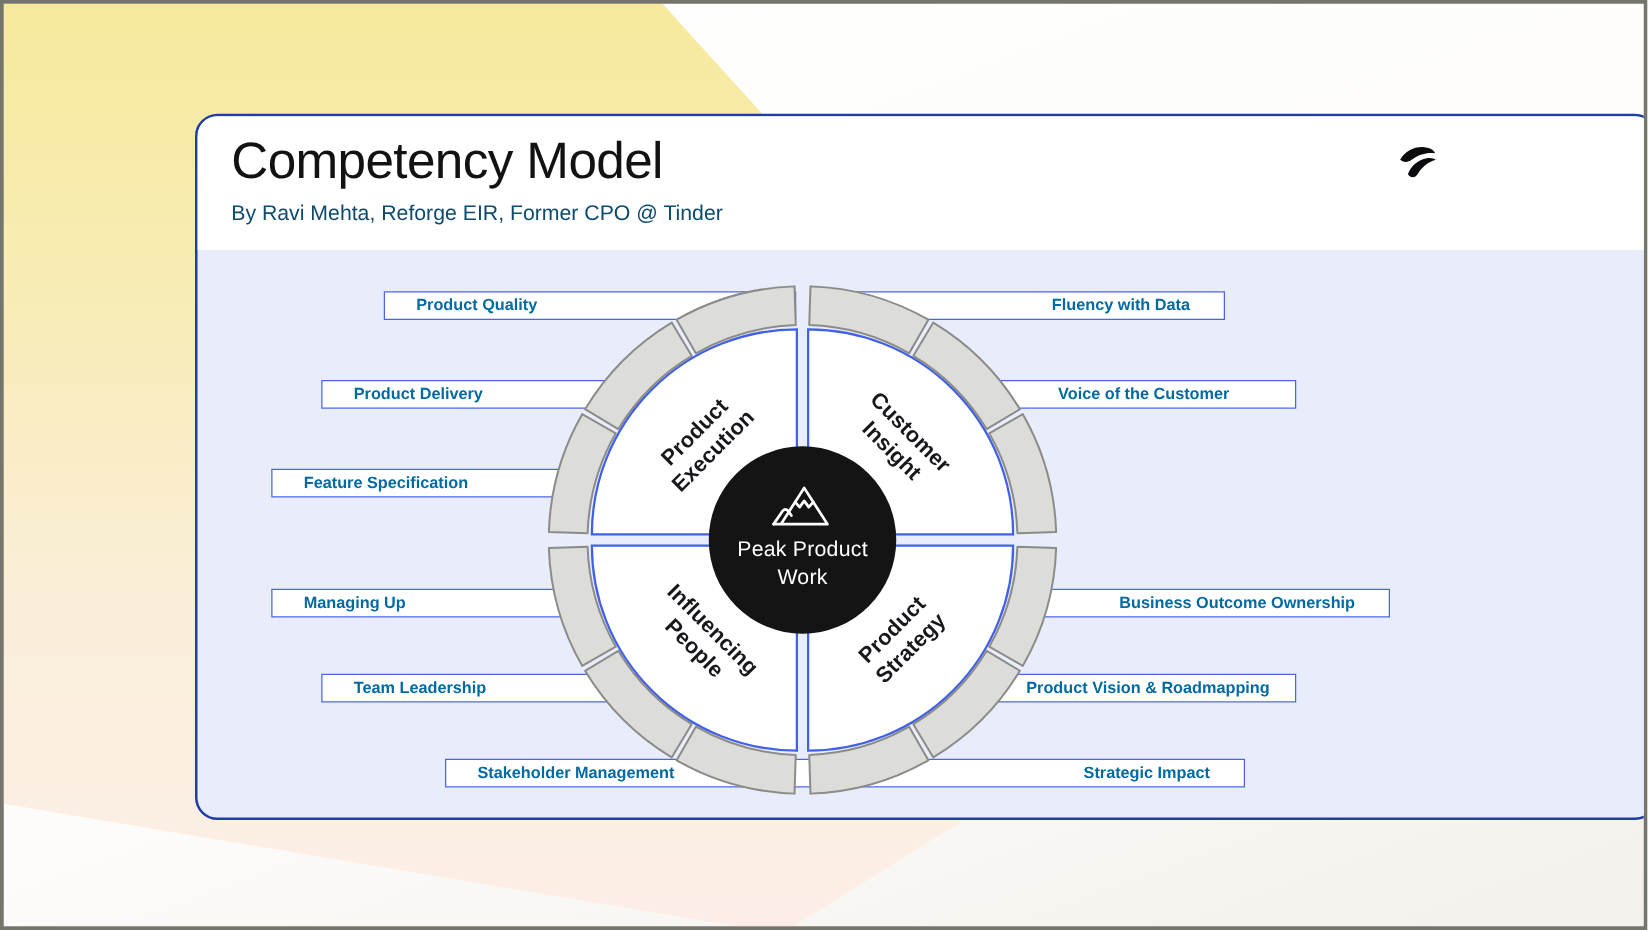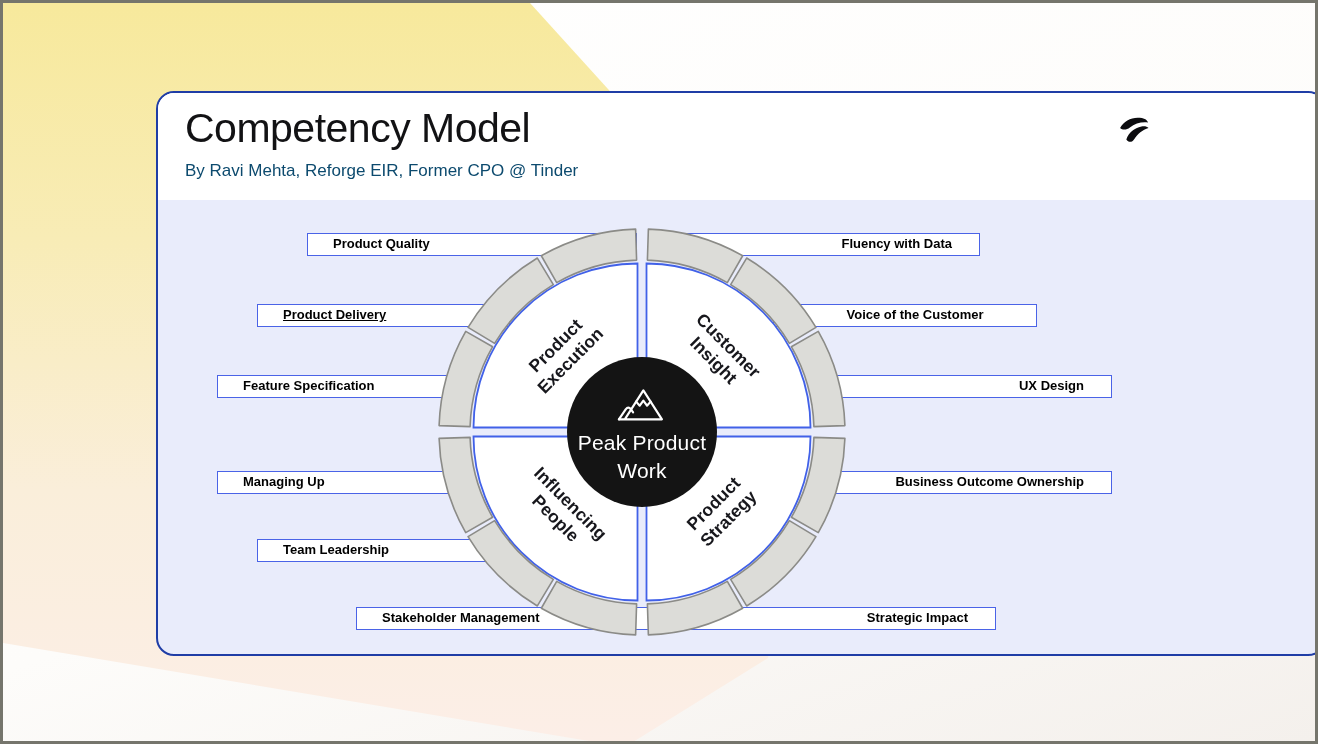--- a/index.html
+++ b/index.html
@@ -29,38 +29,38 @@
   .subtitle{
     position:absolute; left:27px; top:68px; margin:0;
     font-size:17px; font-weight:400; color:#0c4a6e;
   }
   .logo{ position:absolute; left:957px; top:22px; width:36px; height:32px; }
   .diagram{ position:absolute; inset:0; }
   .wheel{ position:absolute; left:278px; top:133px; z-index:2; }
   .label-box{
     position:absolute; z-index:1; box-sizing:border-box; height:23px;
     background:#ffffff; border:1.5px solid #4a63e7;
-    font-size:13px; font-weight:700; color:#000000; line-height:20px;
+    font-size:13px; font-weight:700; color:#0369a1; line-height:20px;
     white-space:nowrap; overflow:hidden;
   }
   .label-box.left{ text-align:left; padding-left:25px; }
   .label-box.right{ text-align:right; padding-right:27px;padding-left:47px; }
   .quad-label{
     position:absolute; z-index:3; text-align:center;
     font-size:17.5px; font-weight:600; color:#17171c; line-height:1.18;
     letter-spacing:0.1px; white-space:nowrap;
   }
   .center-circle{
     position:absolute; z-index:3; left:409px; top:264px; width:150px; height:150px;
     border-radius:50%; background:#141414; display:flex; flex-direction:column;
     align-items:center; justify-content:flex-start;
   }
   .center-circle svg{ margin-top:24px; }
   .center-text{
-    margin-top:4px; color:#ffffff; font-size:21px; font-weight:500;
+    margin-top:4px; color:#ffffff; font-size:17px; font-weight:500;
     line-height:1.32; text-align:center; letter-spacing:0.2px;
   }
 </style>
 </head>
 <body>
 
 <div class="stage">
   <div class="bg-wedge"></div>
 
   <div class="card">
@@ -97,29 +97,29 @@
         <svg width="58" height="44" viewBox="0 0 64 46" aria-hidden="true">
           <g fill="none" stroke="#ffffff" stroke-width="2.4" stroke-linecap="round" stroke-linejoin="round">
             <path d="M6.5 41 H54 L33.5 9 L13 41"></path>
             <path d="M6.5 41 L14 30 Q16.9 26.1 19.8 30 L22.2 33.4"></path>
             <path d="M25.5 21.5 L29.5 26 L33.5 20.5 L37.5 26 L41.5 21.5"></path>
           </g>
         </svg>
         <div class="center-text"><span>Peak Product</span><br><span>Work</span></div>
       </div>
     <div class="label-box left" style="left: 149px; top: 140px; width: 330px;">Product Quality</div>
-        <div class="label-box left" style="left: 99px; top: 211px; width: 253px; text-decoration: underline;">Product Delivery</div>
+        <div class="label-box left" style="left: 99px; top: 211px; width: 253px;">Product Delivery</div>
         <div class="label-box left" style="left: 59px; top: 282px; width: 253px;">Feature Specification</div>
         <div class="label-box left" style="left: 59px; top: 378px; width: 253px;">Managing Up</div>
         <div class="label-box left" style="left: 99px; top: 446px; width: 253px;">Team Leadership</div>
         <div class="label-box left" style="left: 162px; top: 514px; width: 317px; margin-left: 36px;">Stakeholder Management</div>
         <div class="label-box right" style="left: 490px; top: 140px; width: 332px;">Fluency with Data</div>
         <div class="label-box right" style="left: 615px; top: 211px; width: 264px; text-align: center;">Voice of the Customer</div>
-        <div class="label-box right" style="left: 655px; top: 282px; width: 299px;">UX Design</div>
         <div class="label-box right" style="left: 655px; top: 378px; width: 299px;">Business Outcome Ownership</div>
+        <div class="label-box right" style="left: 615px; top: 446px; width: 264px;">Product Vision &amp; Roadmapping</div>
         <div class="label-box right" style="left: 506px; top: 514px; width: 332px;">Strategic Impact</div>
         <div class="quad-label" style="left: 405px; top: 260px; transform: translate(-50%, -50%) rotate(-45deg);"><span>Product</span><br><span>Execution</span></div>
         <div class="quad-label" style="left: 563px; top: 260px; transform: translate(-50%, -50%) rotate(45deg);"><span>Customer</span><br><span>Insight</span></div>
         <div class="quad-label" style="left: 405px; top: 418px; transform: translate(-50%, -50%) rotate(45deg);"><span>Influencing</span><br><span>People</span></div>
         <div class="quad-label" style="left: 563px; top: 418px; transform: translate(-50%, -50%) rotate(-45deg);"><span>Product</span><br><span>Strategy</span></div>
       </div>
   </div>
 </div>
 
 </body></html>

